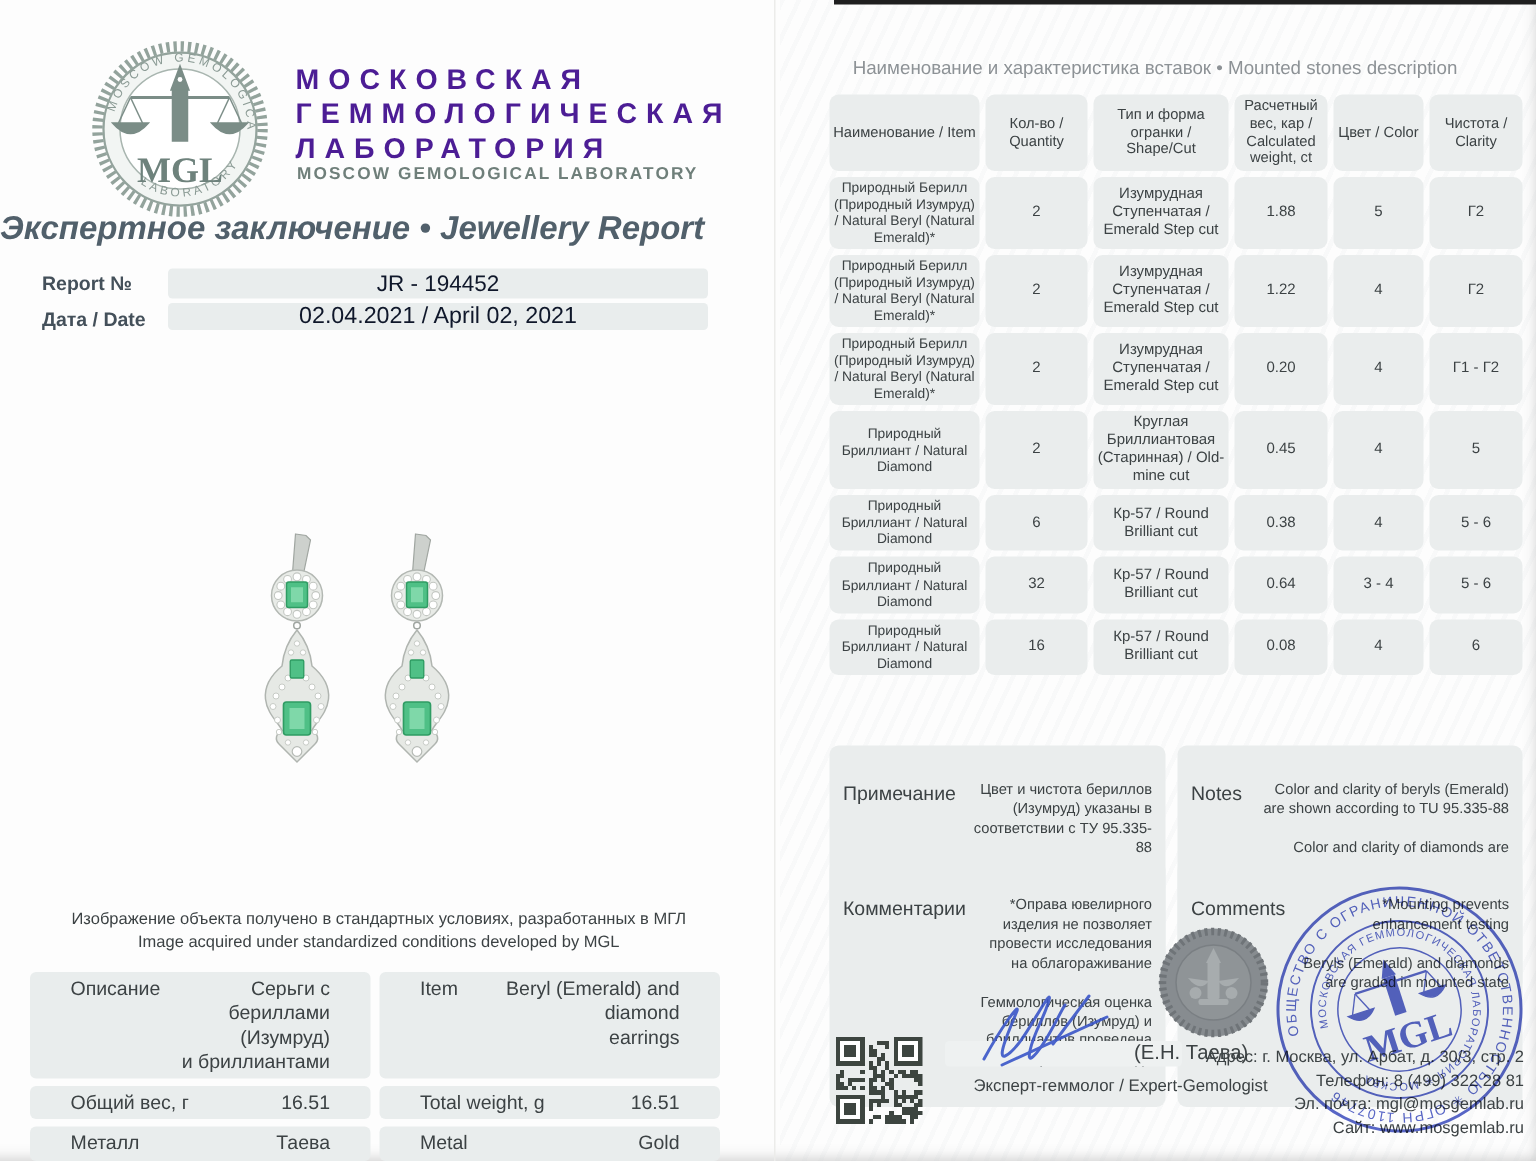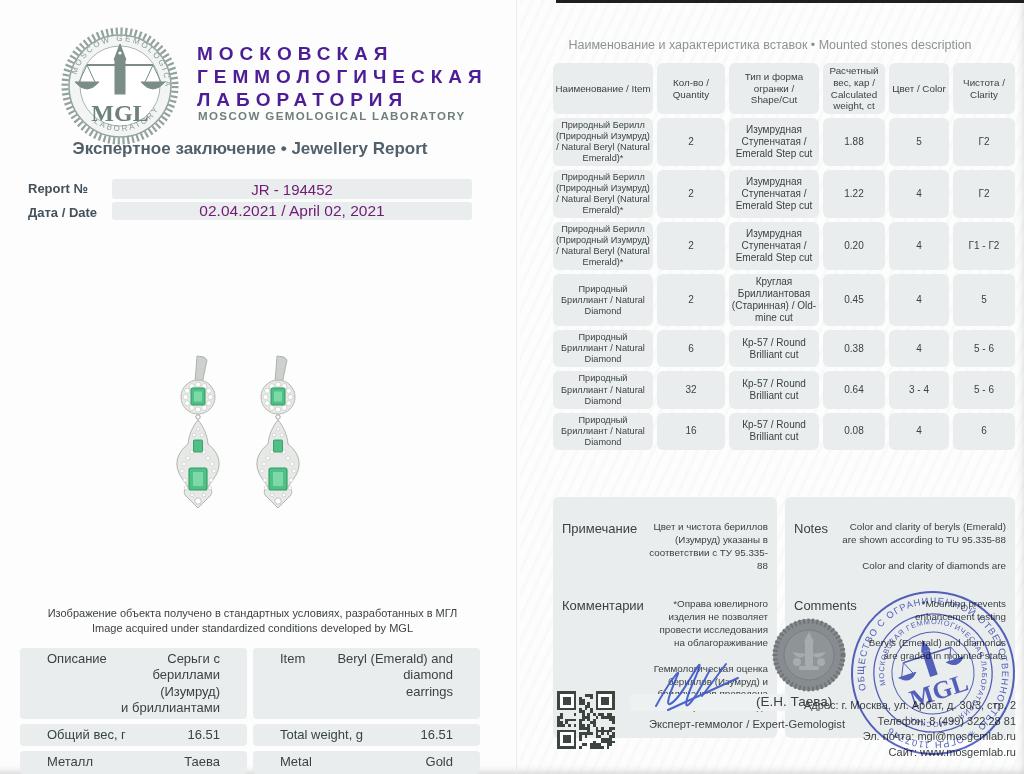--- a/index.html
+++ b/index.html
@@ -10,25 +10,25 @@
   .fold-line{position:absolute;left:516px;top:0;width:1px;height:774px;background:#ececea;}
   .right-texture{position:absolute;left:520px;top:0;width:504px;height:774px;
          background:repeating-linear-gradient(115deg, rgba(185,195,200,.07) 0 3px, transparent 3px 10px);}
   
   .logo{position:absolute;left:60px;top:26px;width:120px;height:120px;}
   .org-name-ru{position:absolute;left:197px;top:42px;color:#4c1d95;font-weight:bold;
          font-size:19px;letter-spacing:6px;line-height:23px;white-space:nowrap;}
   .org-line{white-space:nowrap;}
   .org-name-en{position:absolute;left:198px;top:110px;color:#6f7f7a;font-weight:bold;
          font-size:11.5px;letter-spacing:1.4px;white-space:nowrap;}
-  .report-title{position:absolute;left:0;top:139px;width:500px;text-align:center;
-         font-size:17px;font-weight:bold;color:#51606b;}
+  .report-title{position:absolute;left:0;top:139px;width:500px;
+         font-size:22px;font-weight:bold;color:#51606b;font-style:italic;}
   .field-label{position:absolute;left:28px;font-size:13px;font-weight:bold;color:#44505a;white-space:nowrap;}
   .fieldbar{position:absolute;left:112px;width:360px;background:#e9eded;border-radius:3px;
-         display:flex;align-items:center;justify-content:center;color:#701a75;}
+         display:flex;align-items:center;justify-content:center;color:#0f172a;}
   .bar-report{top:179px;height:20px;font-size:15px;}
   .bar-date{top:202px;height:18px;font-size:15.5px;}
   .lab-report{top:181px;} .lab-date{top:205px;}
   .photo{position:absolute;left:125px;top:332px;width:265px;height:200px;}
   .caption{position:absolute;left:10px;top:606px;width:485px;text-align:center;
          font-size:11px;line-height:15px;white-space:pre-line;color:#3c4244;}
   .item-table{position:absolute;left:20px;top:648px;width:460px;display:grid;
          grid-template-columns:227px 227px;gap:5px 6px;}
   .item-cell{background:#e9eded;border-radius:4px;padding:3px 27px;display:flex;
          justify-content:space-between;align-items:flex-start;font-size:13px;min-height:16px;}

